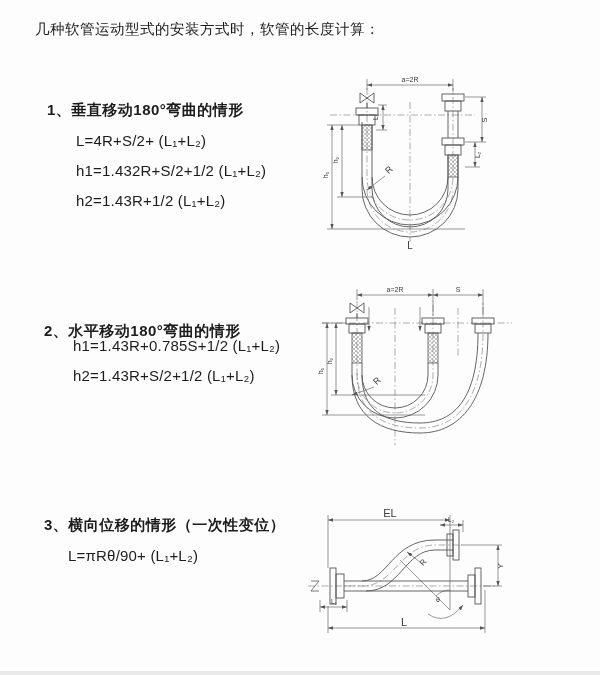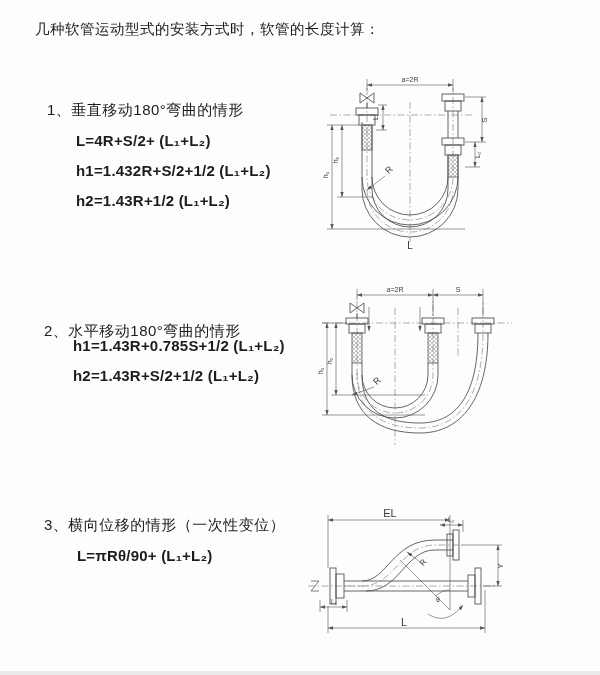--- a/index.html
+++ b/index.html
@@ -2,22 +2,22 @@
 <html><head>
 <meta charset="utf-8">
 <style>
   html,body{margin:0;padding:0;}
   body{
     width:600px;height:675px;position:relative;overflow:hidden;
     background:#fdfdfd;color:#1c1c1c;
     font-family:"Liberation Sans","DejaVu Sans",sans-serif;
   }
   .title{position:absolute;left:35px;top:20px;font-size:14.5px;font-weight:400;letter-spacing:.5px;white-space:nowrap;}
-  .heading{position:absolute;font-size:15px;font-weight:400;letter-spacing:.5px;white-space:nowrap;}
-  .formulas{position:absolute;font-size:15px;font-weight:700;letter-spacing:.2px;}
+  .heading{position:absolute;font-size:15px;font-weight:700;letter-spacing:.5px;white-space:nowrap;}
+  .formulas{position:absolute;font-size:15px;font-weight:400;letter-spacing:.2px;}
   .formulas div{height:30px;line-height:30px;white-space:nowrap;}
   svg.diagram{position:absolute;overflow:visible;}
   svg text{font-family:"Liberation Sans","DejaVu Sans",sans-serif;fill:#3a3a3a;}
   .bottom-edge{position:absolute;left:0;right:0;bottom:0;height:4px;background:#eaeaea;}
 </style>
 </head>
 <body>
 
 <div class="title">几种软管运动型式的安装方式时，软管的长度计算：</div>
 
@@ -28,21 +28,21 @@
   <div>h2=1.43R+1/2 (L₁+L₂)</div>
 </div>
 
 <div class="heading" style="left:44px;top:322px">2、水平移动180°弯曲的情形</div>
 <div class="formulas" style="left:73px;top:331px">
   <div>h1=1.43R+0.785S+1/2 (L₁+L₂)</div>
   <div>h2=1.43R+S/2+1/2 (L₁+L₂)</div>
 </div>
 
 <div class="heading" style="left:44px;top:516px">3、横向位移的情形（一次性变位）</div>
-<div class="formulas" style="left:77px;top:541px">
+<div class="formulas" style="left:68px;top:541px">
   <div>L=πRθ/90+ (L₁+L₂)</div>
 </div>
 
 <svg class="diagram" style="left:315px;top:72px" width="275" height="185" viewBox="0 0 275 185">
   <defs>
     <pattern id="braid1" width="4" height="4" patternUnits="userSpaceOnUse">
       <path d="M0,4 L4,0 M0,0 L4,4" stroke="#8a8a8a" stroke-width="0.5"></path>
     </pattern>
     <marker id="ar1" orient="auto-start-reverse" markerUnits="strokeWidth" markerWidth="10" markerHeight="6" refX="9" refY="3">
       <path d="M0,0 L9,3 L0,6 Z" fill="#555"></path>

